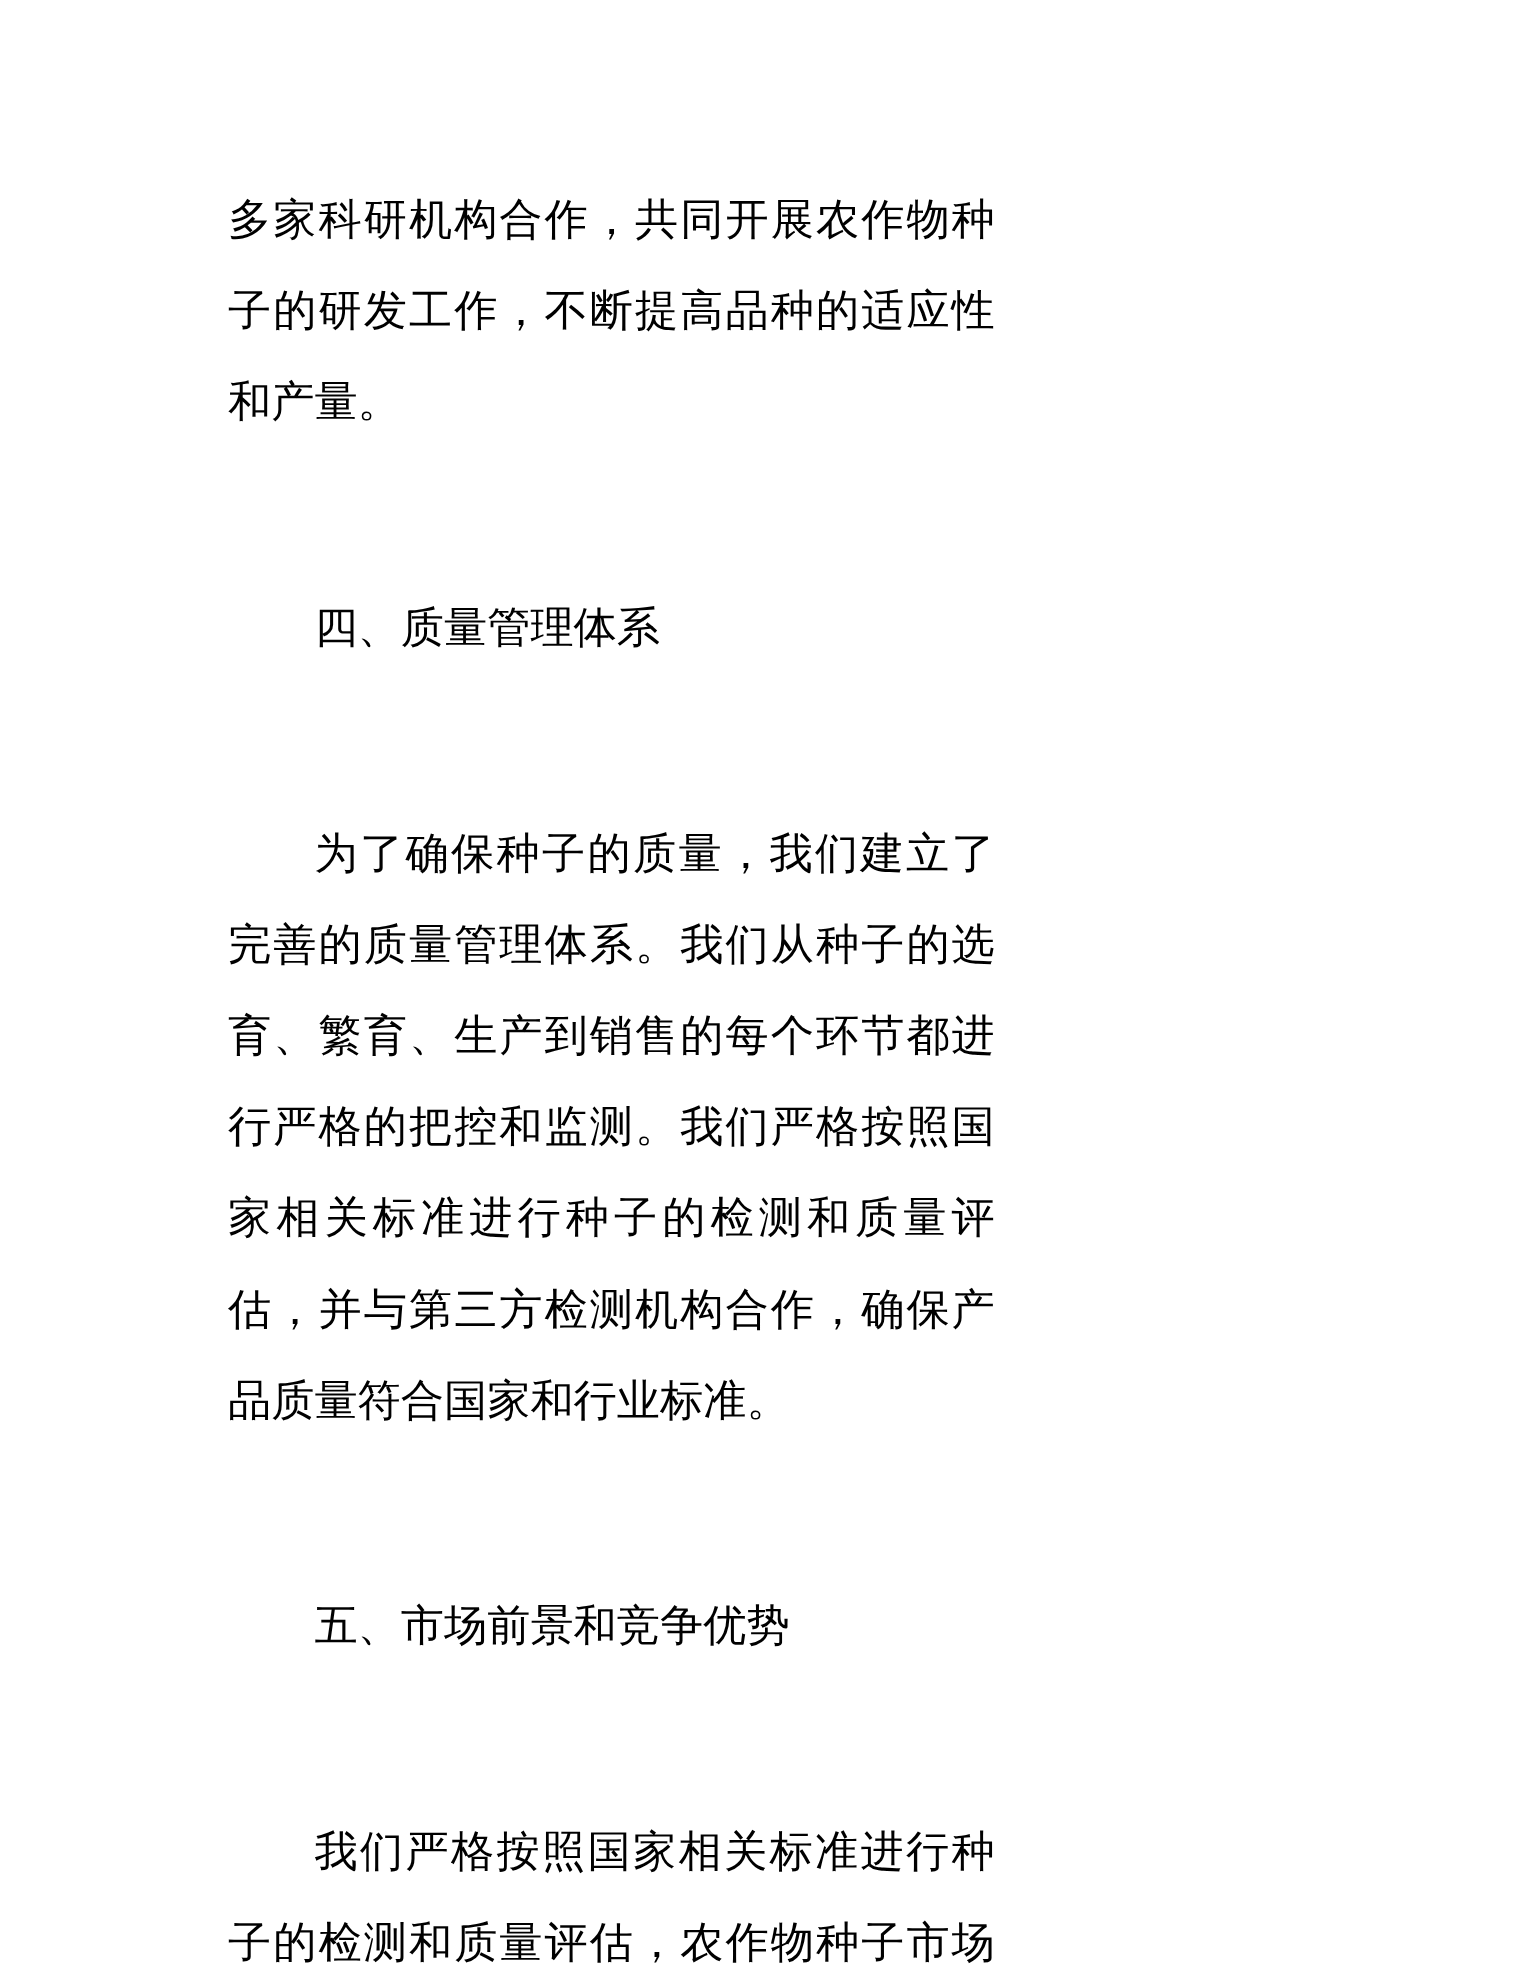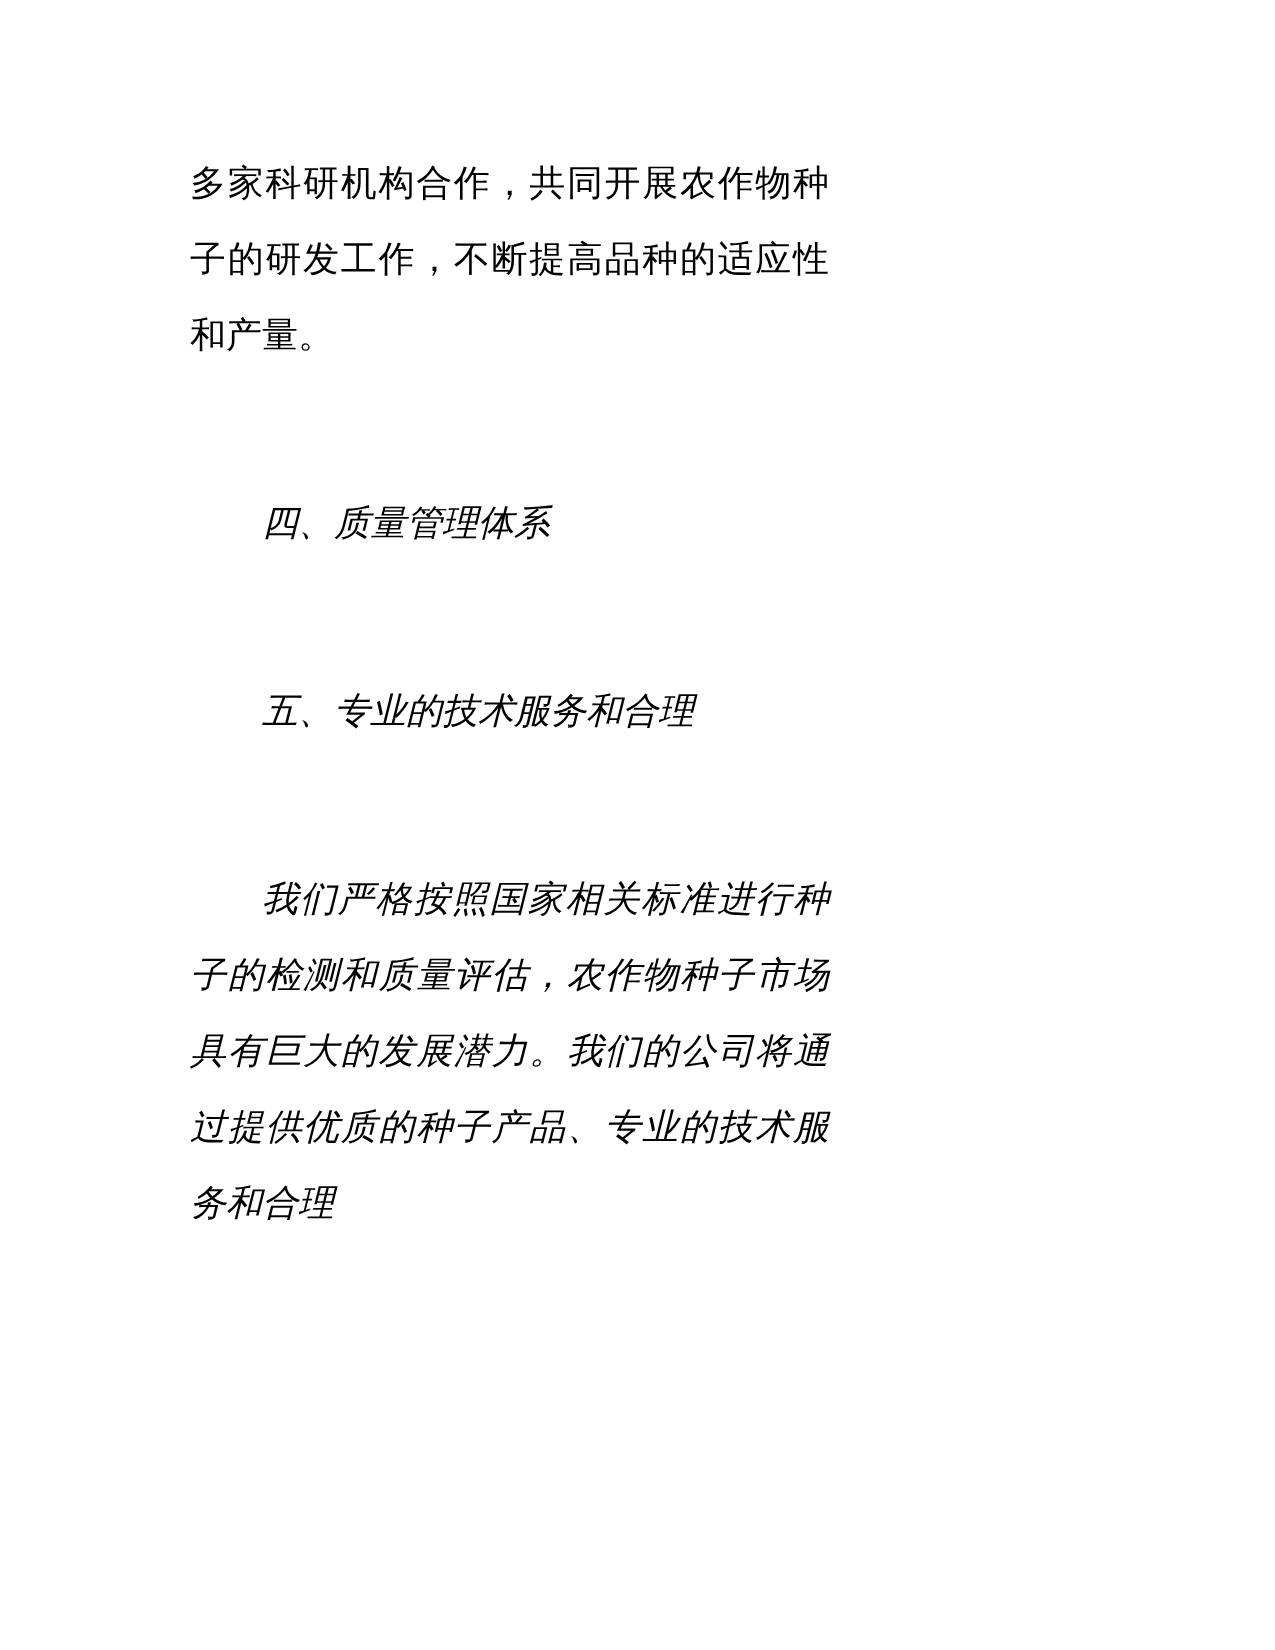--- a/index.html
+++ b/index.html
@@ -21,21 +21,20 @@
     background: #ffffff;
     color: #000000;
   }
   .block {
     font-size: 36px;
     line-height: 76px;
     letter-spacing: 0;
   }
   .block + .block {
     margin-top: 112px;
-    font-style: italic;
   }
   .para {
     text-align: justify;
   }
   .para.indent {
     text-indent: 2em;
   }
   .heading {
     text-indent: 2em;
     font-weight: normal;
@@ -44,18 +43,19 @@
 </style>
 </head>
 <body>
 
 <div class="page">
 
   <div class="block para">多家科研机构合作，共同开展农作物种子的研发工作，不断提高品种的适应性和产量。</div>
 
   <div class="block heading">四、质量管理体系</div>
 
+  <div class="block para indent">为了确保种子的质量，我们建立了完善的质量管理体系。我们从种子的选育、繁育、生产到销售的每个环节都进行严格的把控和监测。我们严格按照国家相关标准进行种子的检测和质量评估，并与第三方检测机构合作，确保产品质量符合国家和行业标准。</div>
 
-  <div class="block heading">五、专业的技术服务和合理</div>
+  <div class="block heading">五、市场前景和竞争优势</div>
 
   <div class="block para indent">我们严格按照国家相关标准进行种子的检测和质量评估，农作物种子市场具有巨大的发展潜力。我们的公司将通过提供优质的种子产品、专业的技术服务和合理</div>
 
 </div>
 
 </body></html>

